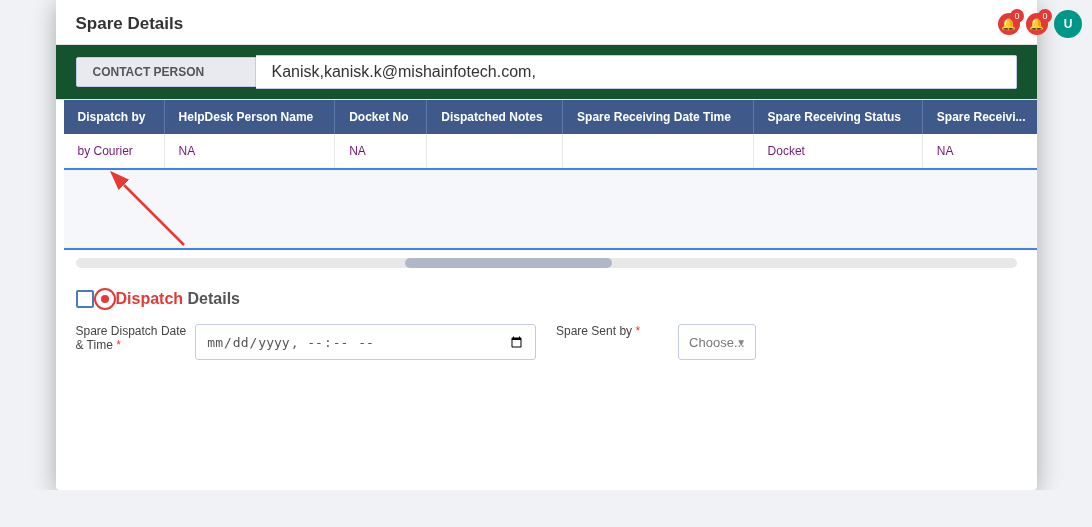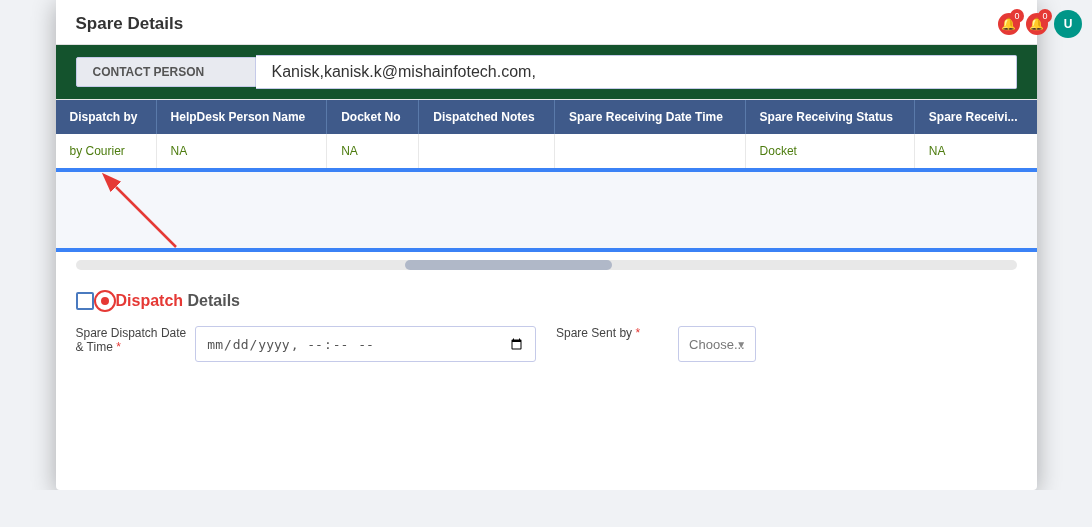--- a/index.html
+++ b/index.html
@@ -103,20 +103,21 @@
     
     .table-section {
       padding: 0 0 0 0;
       overflow-x: auto;
     }
 
     .spare-table {
       width: 100%;
       border-collapse: collapse;
       min-width: 900px;
+      margin-left: 8px;
     }
 
     .spare-table thead tr {
       background: #3f5a8a;
     }
     .spare-table thead th {
       color: #fff;
       font-size: 12px;
       font-weight: 600;
       padding: 10px 14px;
@@ -129,24 +130,24 @@
     }
 
     .spare-table tbody tr {
       background: #fff;
     }
     .spare-table tbody tr:nth-child(even) {
       background: #f5f7fb;
     }
     .spare-table tbody td {
       padding: 10px 14px;
-      border-bottom: 4px solid #3b82f6;
+      border-bottom: 2px solid #3b82f6;
       border-right: 1px solid #e8e8e8;
       font-size: 12px;
-      color: #4d7c0f;
+      color: #701a75;
       min-height: 40px;
     }
     .spare-table tbody td:last-child {
       border-right: none;
     }
 
     
     .scrollbar-track {
       height: 10px;
       background: #e8e8e8;

